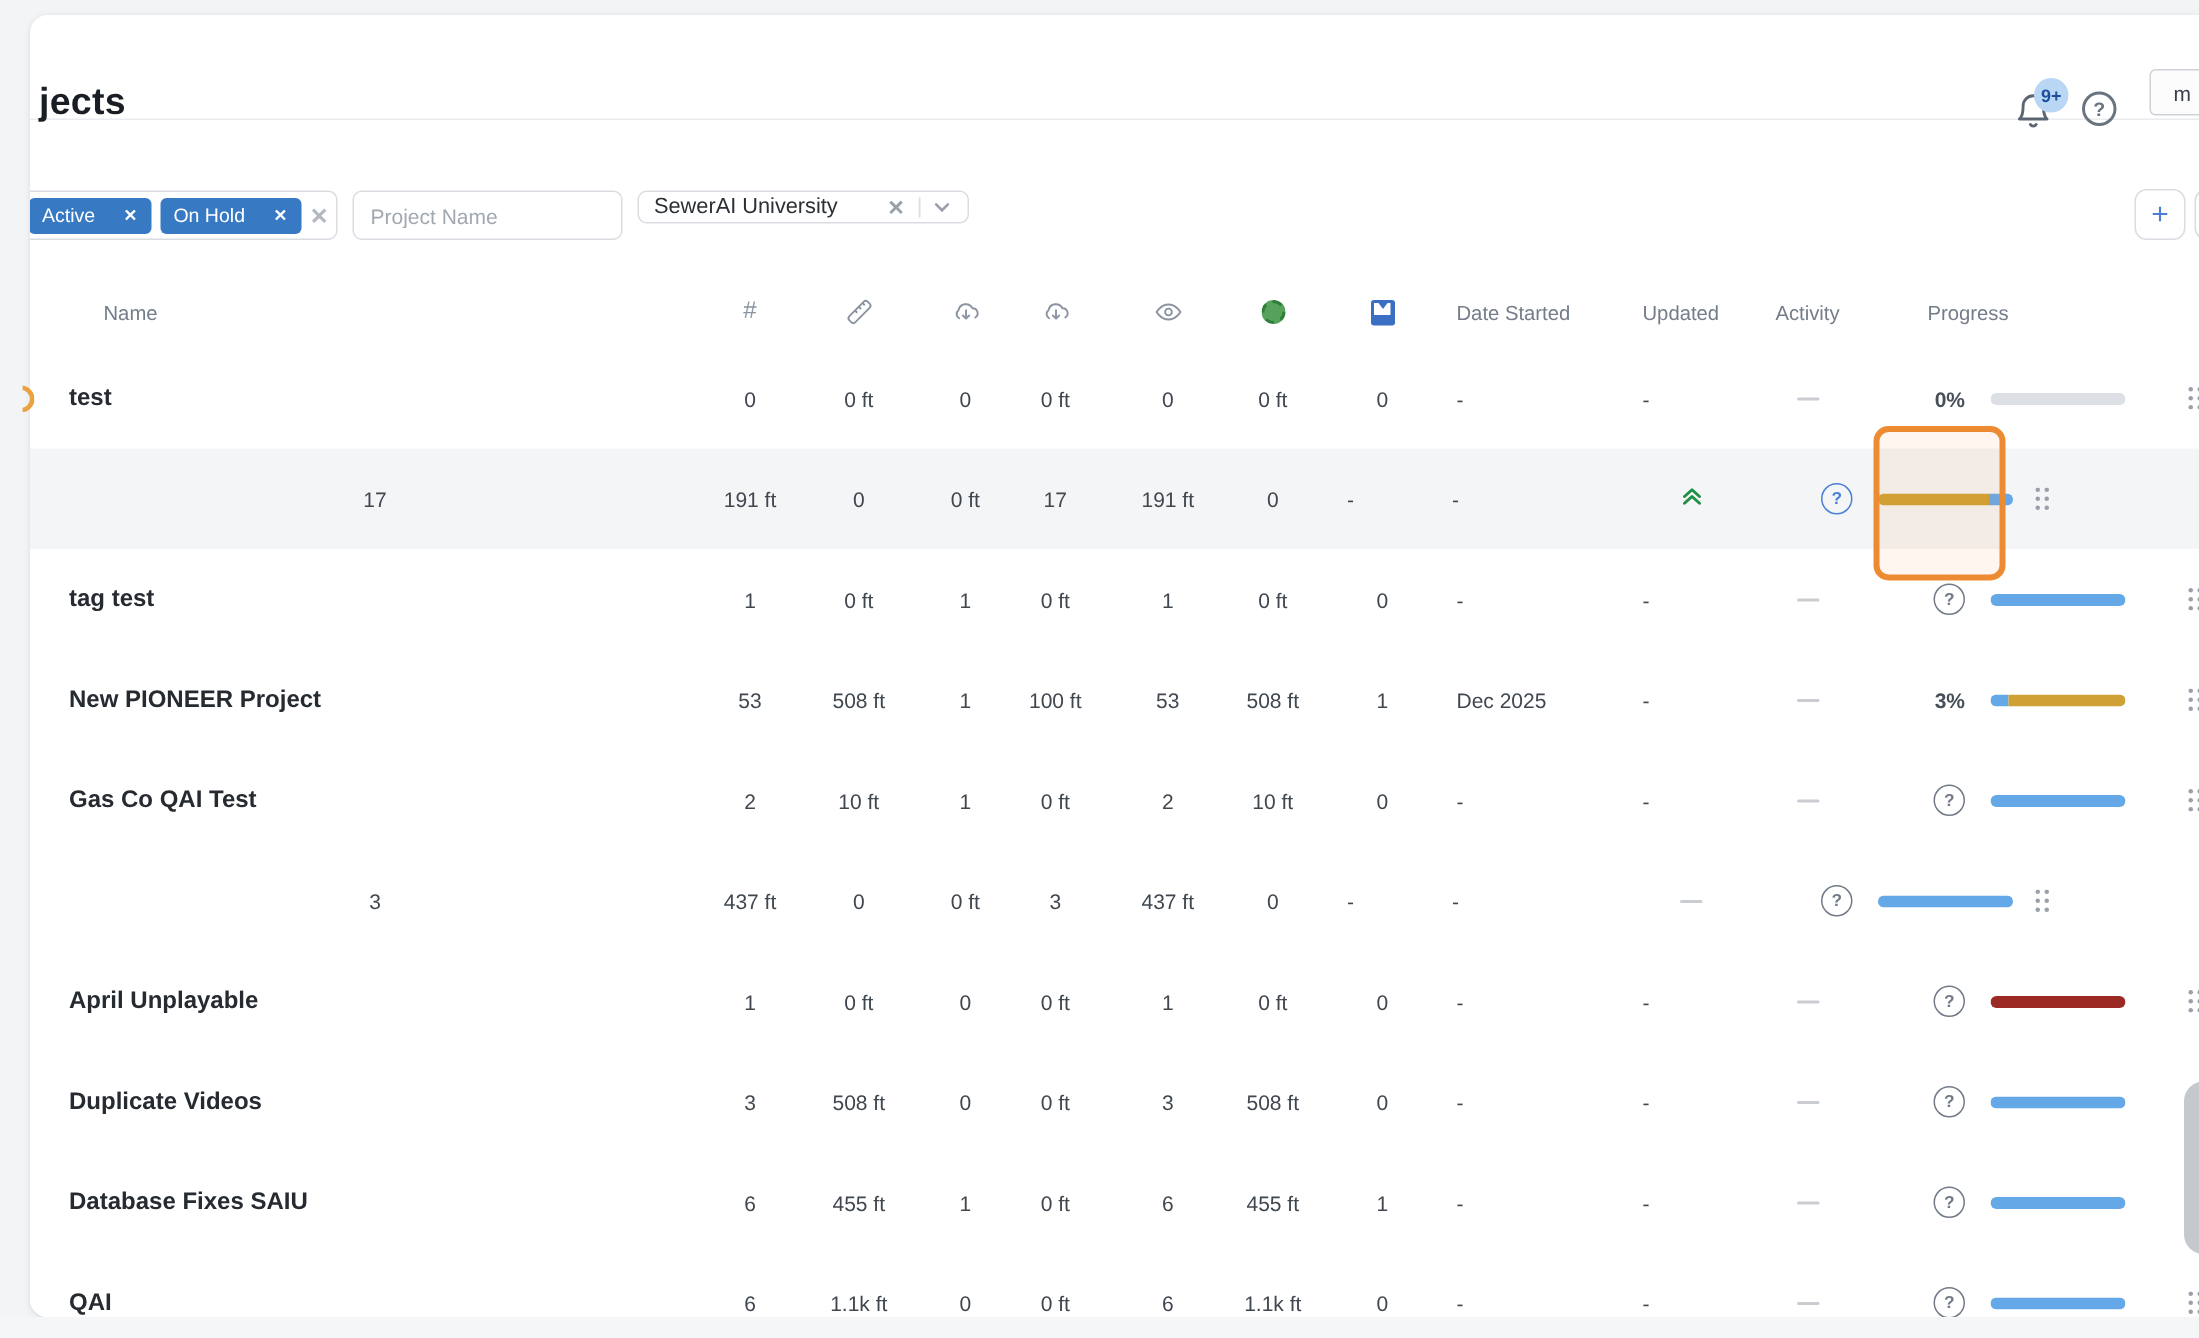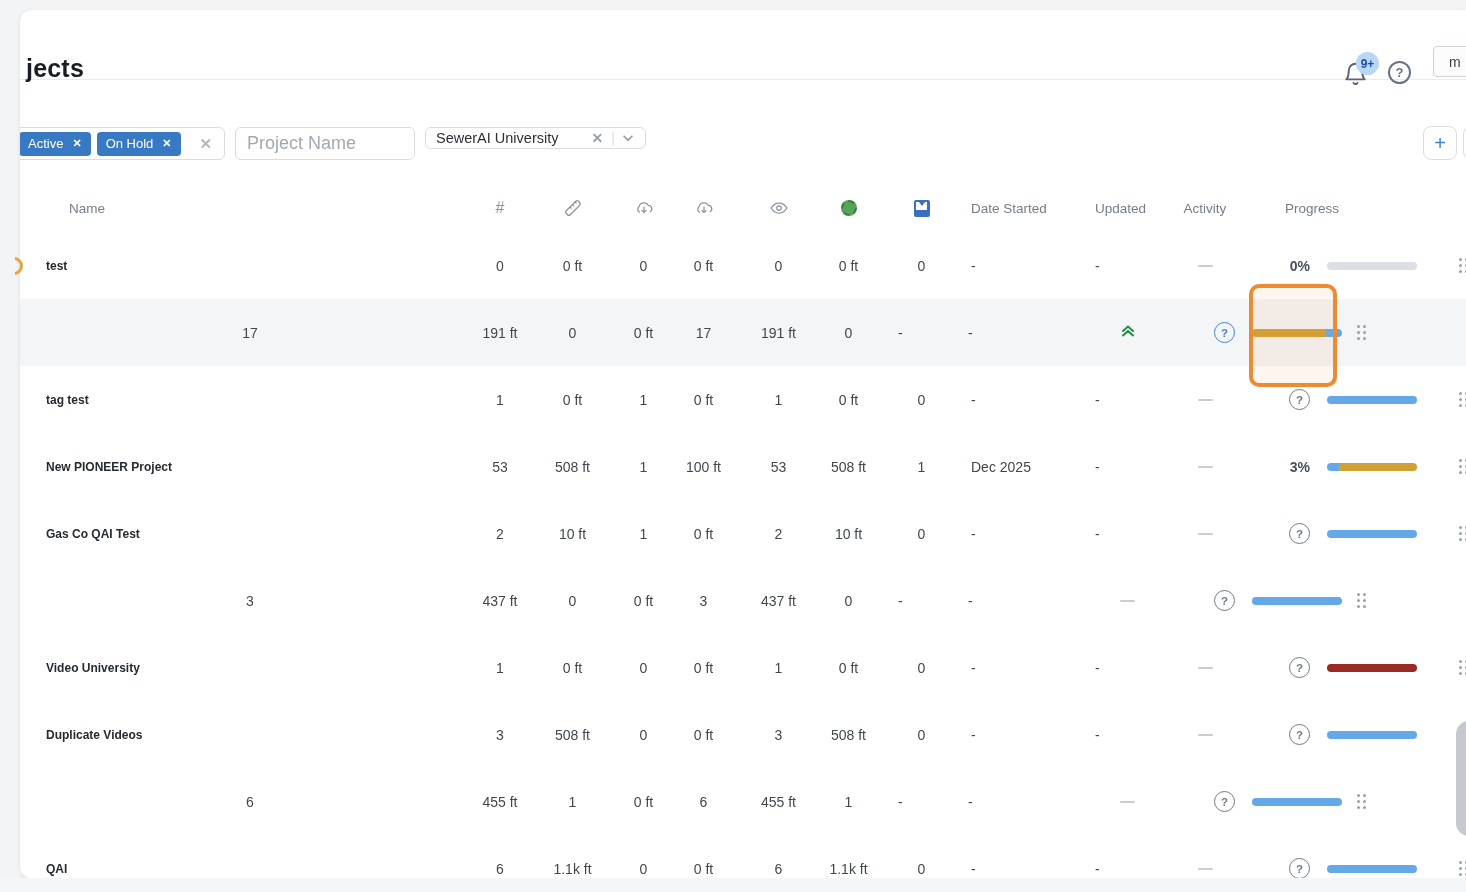--- a/index.html
+++ b/index.html
@@ -29,26 +29,26 @@
   .account-btn { position:absolute; left:1413px; top:36px; width:60px; height:31px;
     background:#fcfcfd; border:1px solid #cdd2d8; border-radius:4px;
     font-size:14px; color:#3a4049; display:flex; align-items:center; padding-left:15px; }
 
   
   .filters { position:absolute; left:0; top:110px; width:100%; height:48px; }
   .chipbox { position:absolute; left:-12px; top:7px; width:217px; height:33px;
     border:1px solid #d9dce1; border-radius:6px; display:flex; align-items:center;
     padding-left:10px; gap:6px; background:#fff; }
   .chip { height:24px; background:#3879c4; border-radius:4px; color:#fff;
-    font-size:13px; display:flex; align-items:center; padding:0 9px; gap:9px; white-space:nowrap; }
+    font-size:13px; display:flex; align-items:center; padding:0 9px; gap:19px; white-space:nowrap; }
   .chip .x { font-size:11px; font-weight:700; }
   .chipbox .clear-x { margin-left:auto; margin-right:12px; color:#b3b8bf;
     font-size:15px; font-weight:700; }
   .name-input { position:absolute; left:215px; top:7px; width:180px; height:33px;
-    border:1px solid #d9dce1; border-radius:6px; font-size:18px; color:#2b3036;
+    border:1px solid #d9dce1; border-radius:6px; font-size:14px; color:#2b3036;
     padding:0 11px; outline:none; background:#fff;
     font-family:"Liberation Sans", sans-serif; }
   .name-input::placeholder { color:#a2a8b1; }
   .org-select { position:absolute; left:405px; top:7px; width:221px; height:22px;
     border:1px solid #d9dce1; border-radius:6px; background:#fff;
     display:flex; align-items:center; padding:0 10px; font-size:14.5px; color:#2b3036; }
   .org-select .val { flex:1; }
   .org-select .x { color:#9aa1ab; font-size:14px; font-weight:700; margin-right:8px; }
   .org-select .sep { color:#dcdfe3; margin-right:6px; }
   .org-select svg { width:14px; height:14px; }
@@ -70,21 +70,21 @@
   .hcell.icon { display:flex; justify-content:center; align-items:center; }
   .hcell.left { padding-left:13px; }
   .hcell.left2 { padding-left:10px; }
   .hcell.progress { grid-column:span 2; padding-left:45px; }
   .hash { font-size:16px; color:#8a93a0; }
 
   .tbody { position:absolute; left:0; top:222px; width:100%; }
   .trow { height:67px; background:#fff; }
   .trow.hl { background:#f3f5f6; }
   .cell { font-size:14px; color:#40474f; }
-  .cell.name { padding-left:26px; font-weight:700; color:#262b31; font-size:12px; }
+  .cell.name { padding-left:26px; font-weight:700; color:#262b31; font-size:16px; }
   .cell.num { text-align:center; }
   .cell.left { padding-left:13px; }
   .cell.left2 { padding-left:10px; }
   .cell.act { display:flex; justify-content:center; }
   .act-dash { width:15px; height:2px; background:#c9cdd2; border-radius:1px; }
   .act-up svg { width:16px; height:16px; }
   .cell.plabel { display:flex; justify-content:flex-end; padding-right:5px;
     font-weight:700; color:#475059; }
   .phelp { width:21px; height:21px; border:1.8px solid #717a86; border-radius:50%;
     color:#717a86; font-size:11.5px; font-weight:700;
@@ -425,21 +425,21 @@
         <i></i>
               <i></i>
               <i></i>
               <i></i>
               <i></i>
               <i></i>
       </span>
     </div>
   </div>
         <div class="trow grid">
-    <div class="cell name">Video University</div>
+    <div class="cell name">April Unplayable</div>
     <div class="cell num">1</div>
     <div class="cell num">0 ft</div>
     <div class="cell num">0</div>
     <div class="cell num">0 ft</div>
     <div class="cell num">1</div>
     <div class="cell num">0 ft</div>
     <div class="cell num">0</div>
     <div class="cell left">-</div>
     <div class="cell left2">-</div>
     <div class="cell act">
@@ -495,20 +495,21 @@
         <i></i>
               <i></i>
               <i></i>
               <i></i>
               <i></i>
               <i></i>
       </span>
     </div>
   </div>
         <div class="trow grid">
+    <div class="cell name">Database Fixes SAIU</div>
     <div class="cell num">6</div>
     <div class="cell num">455 ft</div>
     <div class="cell num">1</div>
     <div class="cell num">0 ft</div>
     <div class="cell num">6</div>
     <div class="cell num">455 ft</div>
     <div class="cell num">1</div>
     <div class="cell left">-</div>
     <div class="cell left2">-</div>
     <div class="cell act">

